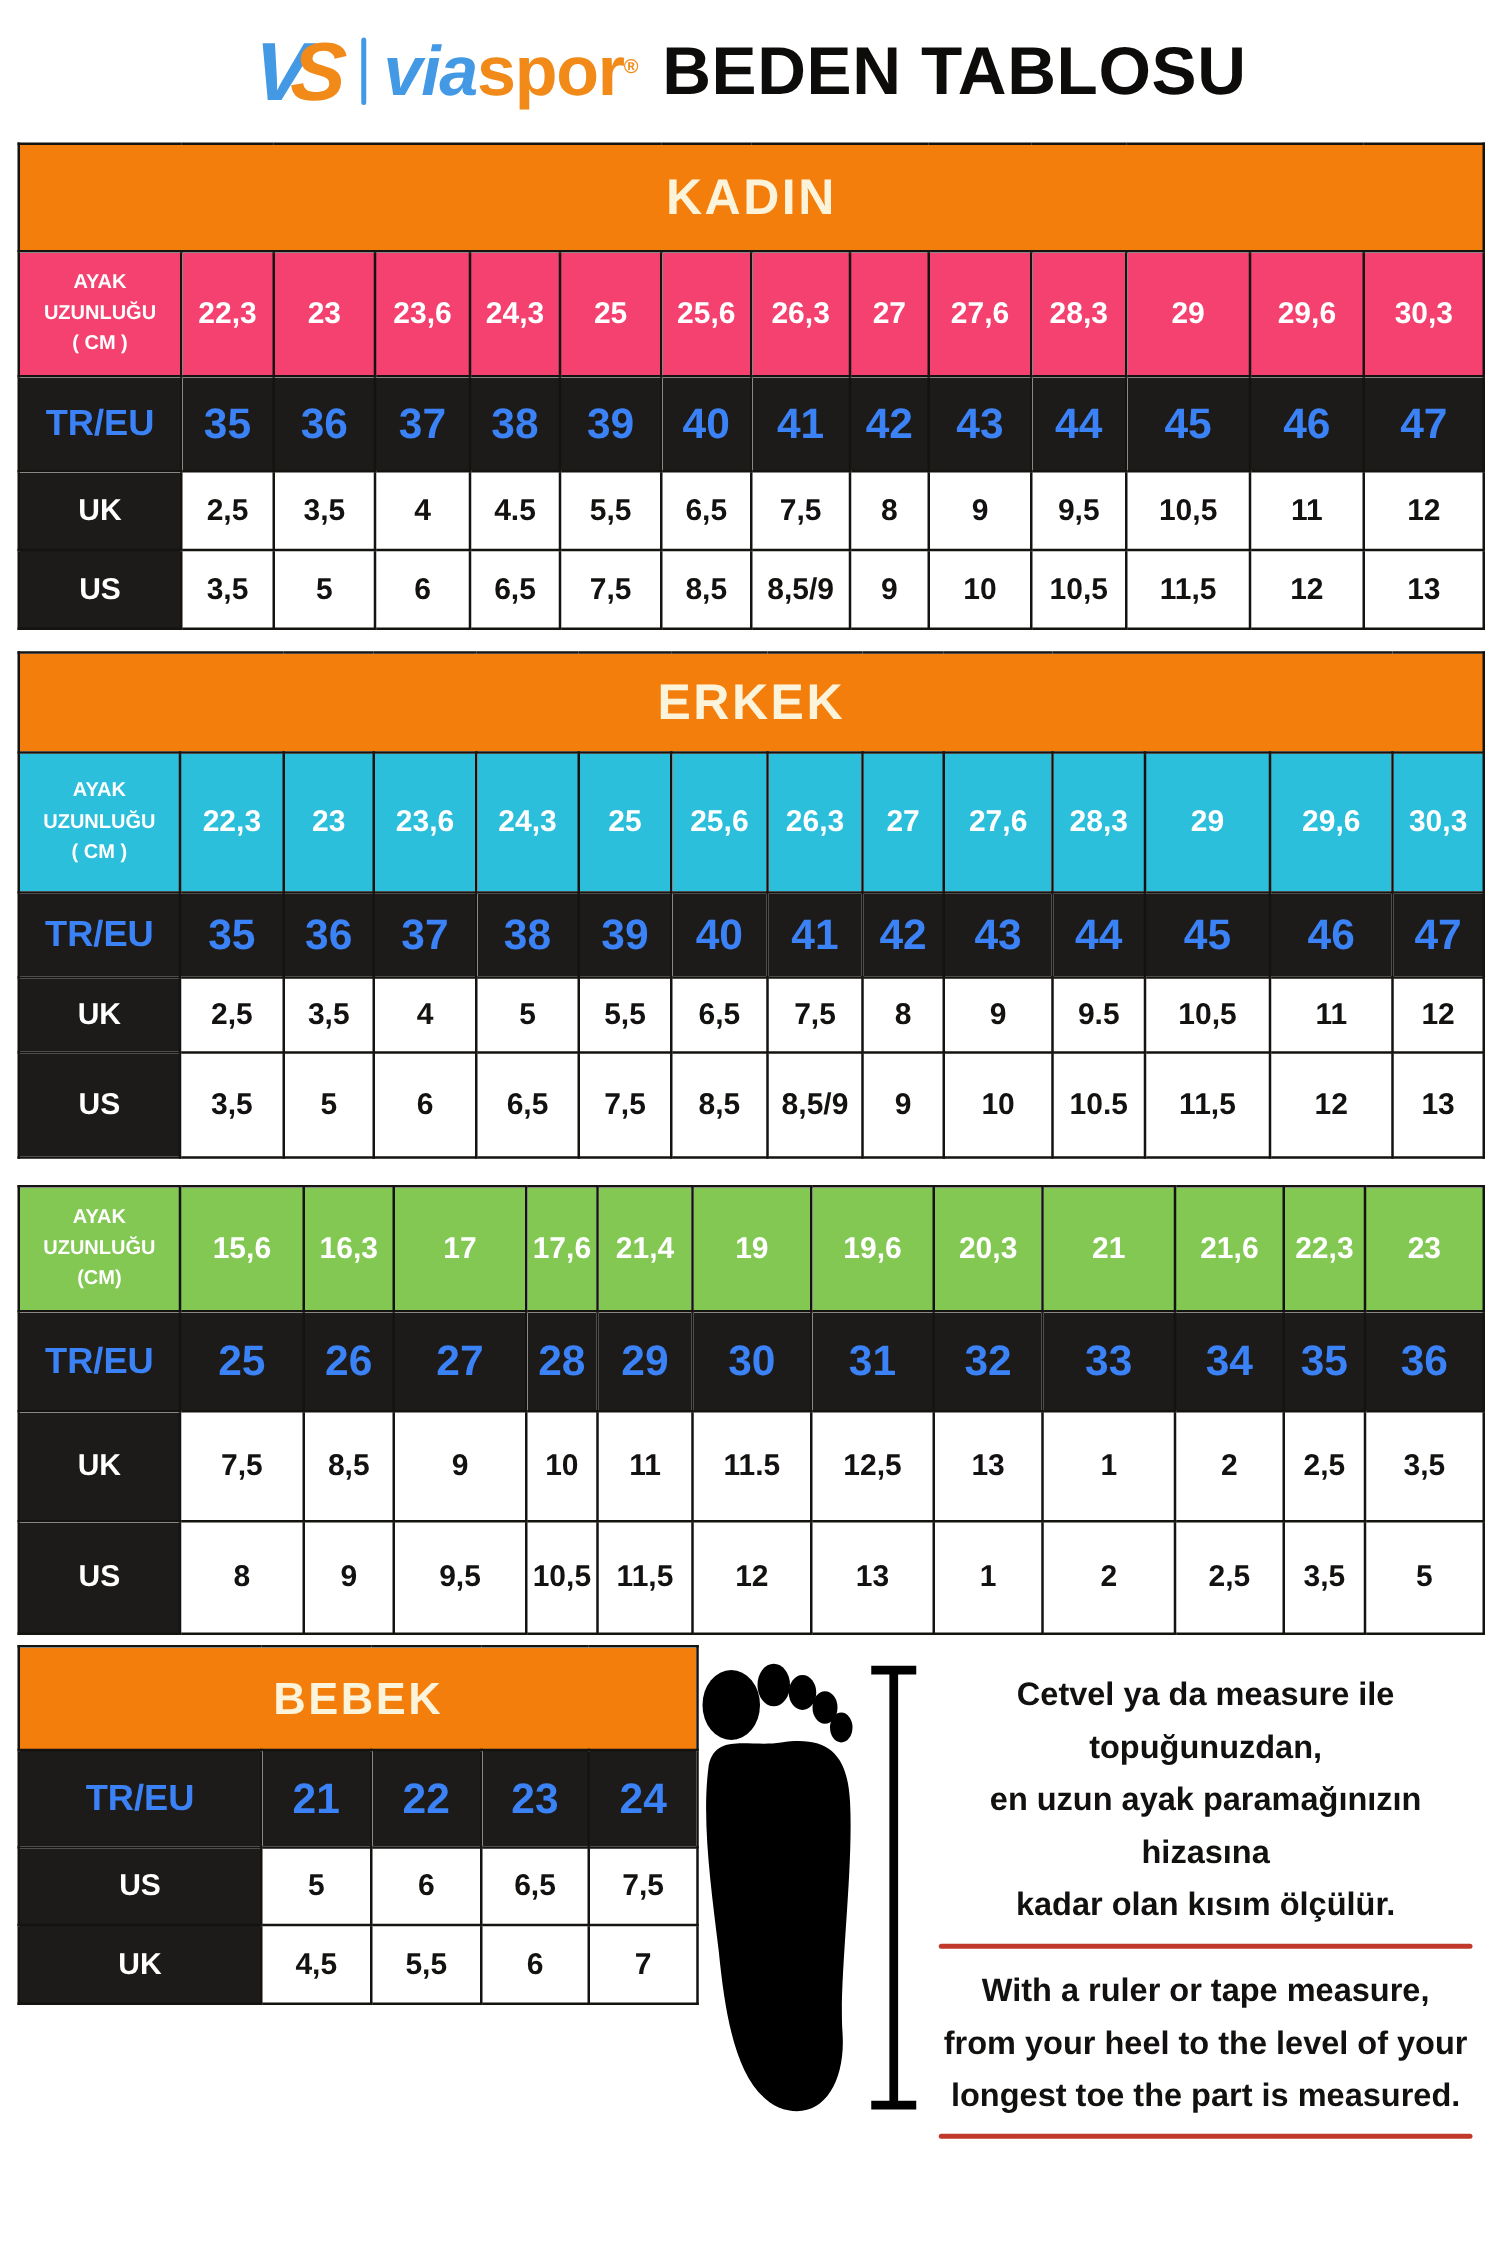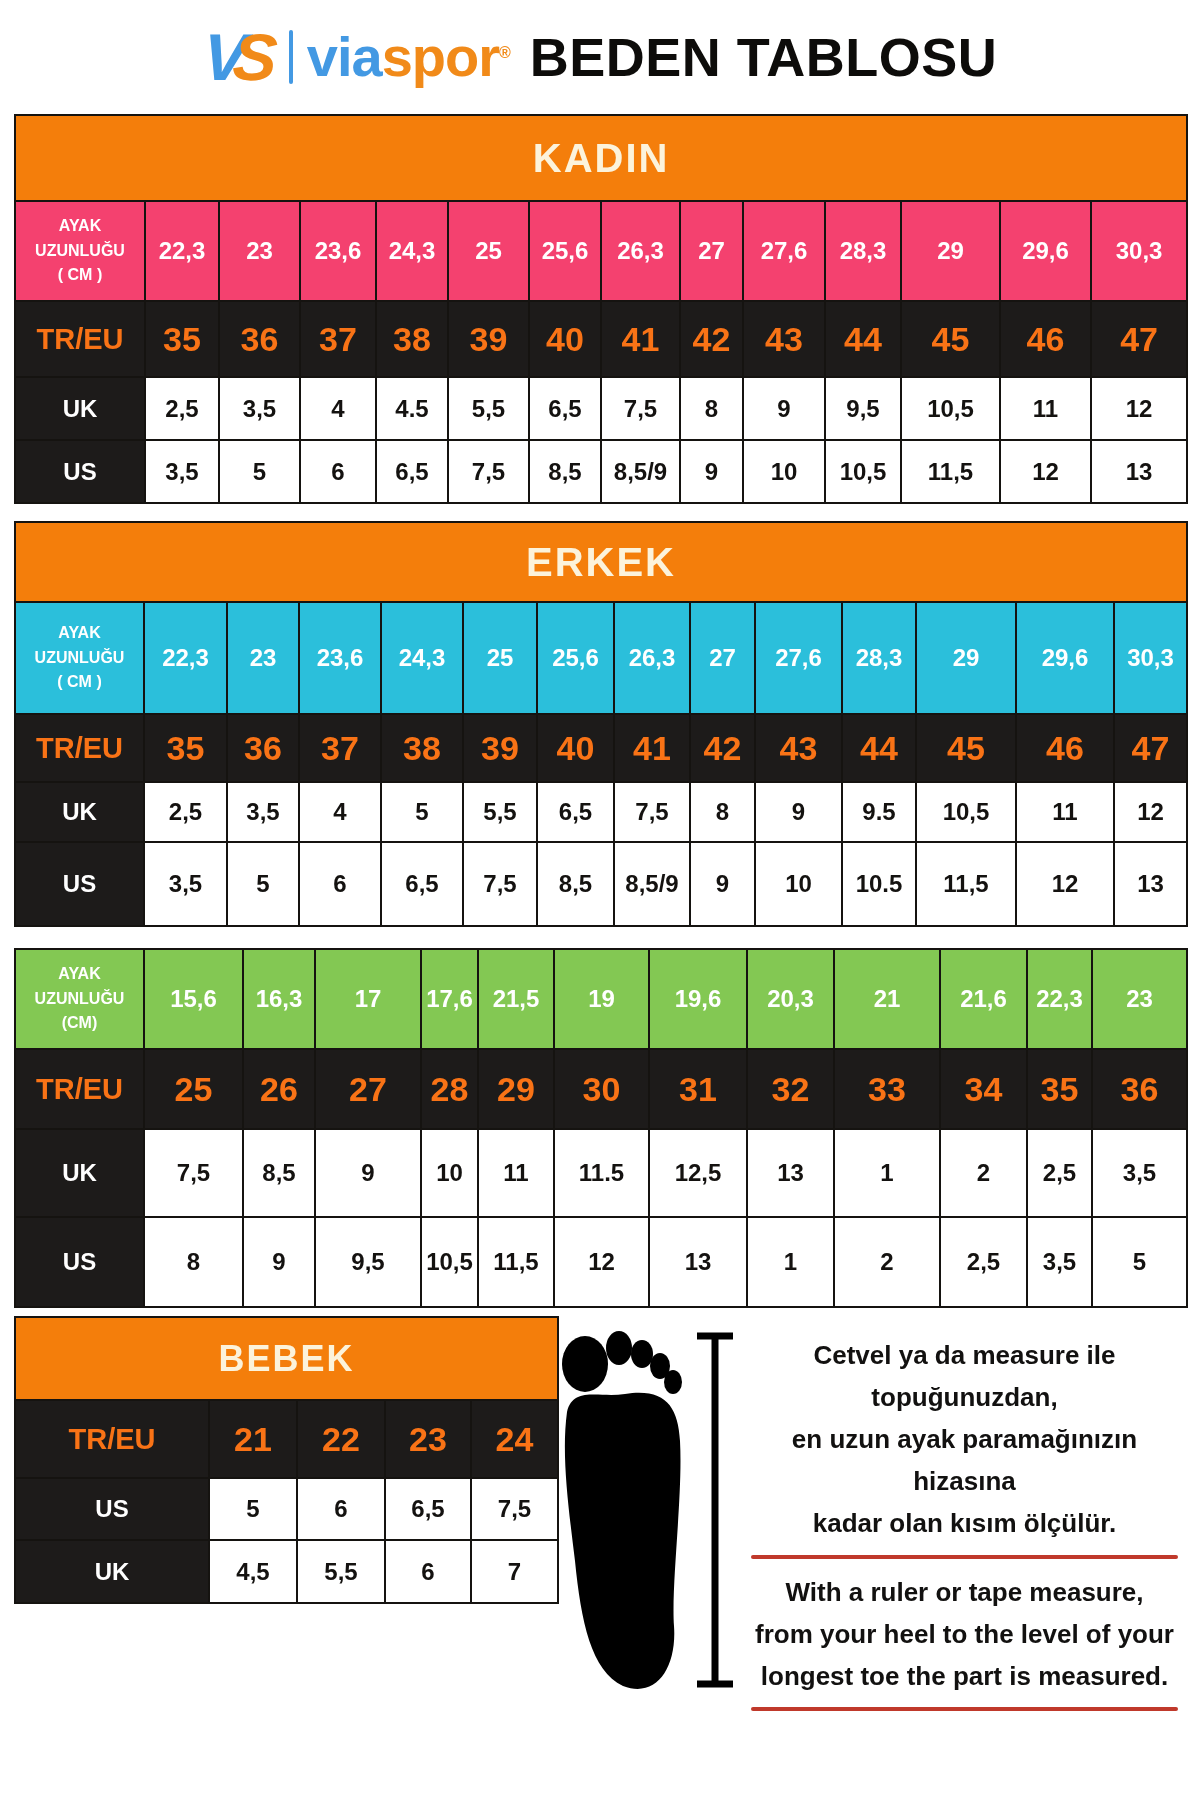--- a/index.html
+++ b/index.html
@@ -12,39 +12,39 @@
   .page{width:1200px;height:1800px;background:#ffffff;margin:0 auto;position:relative;
         font-family:"Liberation Sans","DejaVu Sans",sans-serif;overflow:hidden;}
 
   
   .brand{height:100px;display:flex;align-items:center;justify-content:center;gap:14px;padding-top:14px;}
   .logo-vs{font-style:italic;font-weight:900;font-size:66px;line-height:1;letter-spacing:-2px;transform:skewX(-4deg);}
   .logo-vs .lv{color:var(--blue);}
   .logo-vs .ls{color:var(--orange-logo);margin-left:-12px;}
   .logo-bar{width:4px;height:54px;background:var(--blue);border-radius:2px;}
   .logo-word{font-weight:800;font-size:56px;line-height:1;letter-spacing:-1px;}
-  .logo-word .via{color:var(--blue);}
+  .logo-word .via{color:var(--blue);font-style:italic;}
   .logo-word .spor{color:var(--orange-logo);}
   .logo-word sup{font-size:16px;color:var(--orange-logo);vertical-align:18px;}
   .page-title{font-weight:900;font-size:54px;color:#0d0c0a;letter-spacing:0.5px;margin-left:6px;}
 
   
   .tbl-wrap{margin:0 14px;}
   .mt-k{margin-top:14px;} .mt-e{margin-top:17px;} .mt-c{margin-top:21px;}
   table.size{border-collapse:collapse;table-layout:fixed;width:1172px;}
   table.size td{border:2px solid var(--line);text-align:center;vertical-align:middle;
                 font-weight:700;padding:0;overflow:hidden;}
   .row-title td{background:var(--orange);color:var(--cream);font-size:40px;font-weight:800;letter-spacing:2px;}
   .row-foot td{color:#ffffff;font-size:24px;}
   .row-foot td.lbl{font-size:16px;line-height:1.55;font-weight:700;white-space:pre-line;}
   .t-kadin .row-foot td{background:var(--pink);}
   .t-erkek .row-foot td{background:var(--cyan);}
   .t-cocuk .row-foot td{background:var(--green);}
   .t-bebek .row-foot td{background:var(--amber);}
-  .row-dark td{background:var(--blackcell);color:#f97316;font-size:34px;
+  .row-dark td{background:var(--blackcell);color:#3b82f6;font-size:34px;
                border-left:3px solid #f6f6f6;border-right:3px solid #f6f6f6;}
   .row-dark td:first-child{border-left:2px solid var(--line);}
   .row-dark td:last-child{border-right:2px solid var(--line);}
   .row-dark td.lbl{font-size:29px;}
   .row-plain td{background:#ffffff;color:#141210;font-size:24px;}
   .row-plain td.lbl{background:var(--blackcell);color:#ffffff;font-size:24px;}
   .t-bebek .row-title td{font-size:36px;}
   .t-bebek .row-foot td{font-size:22px;}
   .t-bebek .row-foot td.lbl{font-size:15px;line-height:1.4;}
   .t-bebek.size{width:543px;}
@@ -266,21 +266,21 @@
           <col style="width:65px">
           <col style="width:95px">
         </colgroup>
         <tbody>
           <tr class="row-foot" style="height:100px">
             <td class="lbl">AYAK<br>UZUNLUĞU<br>(CM)</td>
             <td>15,6</td>
             <td>16,3</td>
             <td>17</td>
             <td>17,6</td>
-            <td>21,5</td>
+            <td>21,4</td>
             <td>19</td>
             <td>19,6</td>
             <td>20,3</td>
             <td>21</td>
             <td>21,6</td>
             <td>22,3</td>
             <td>23</td>
           </tr>
           <tr class="row-dark" style="height:80px">
             <td class="lbl">TR/EU</td>

